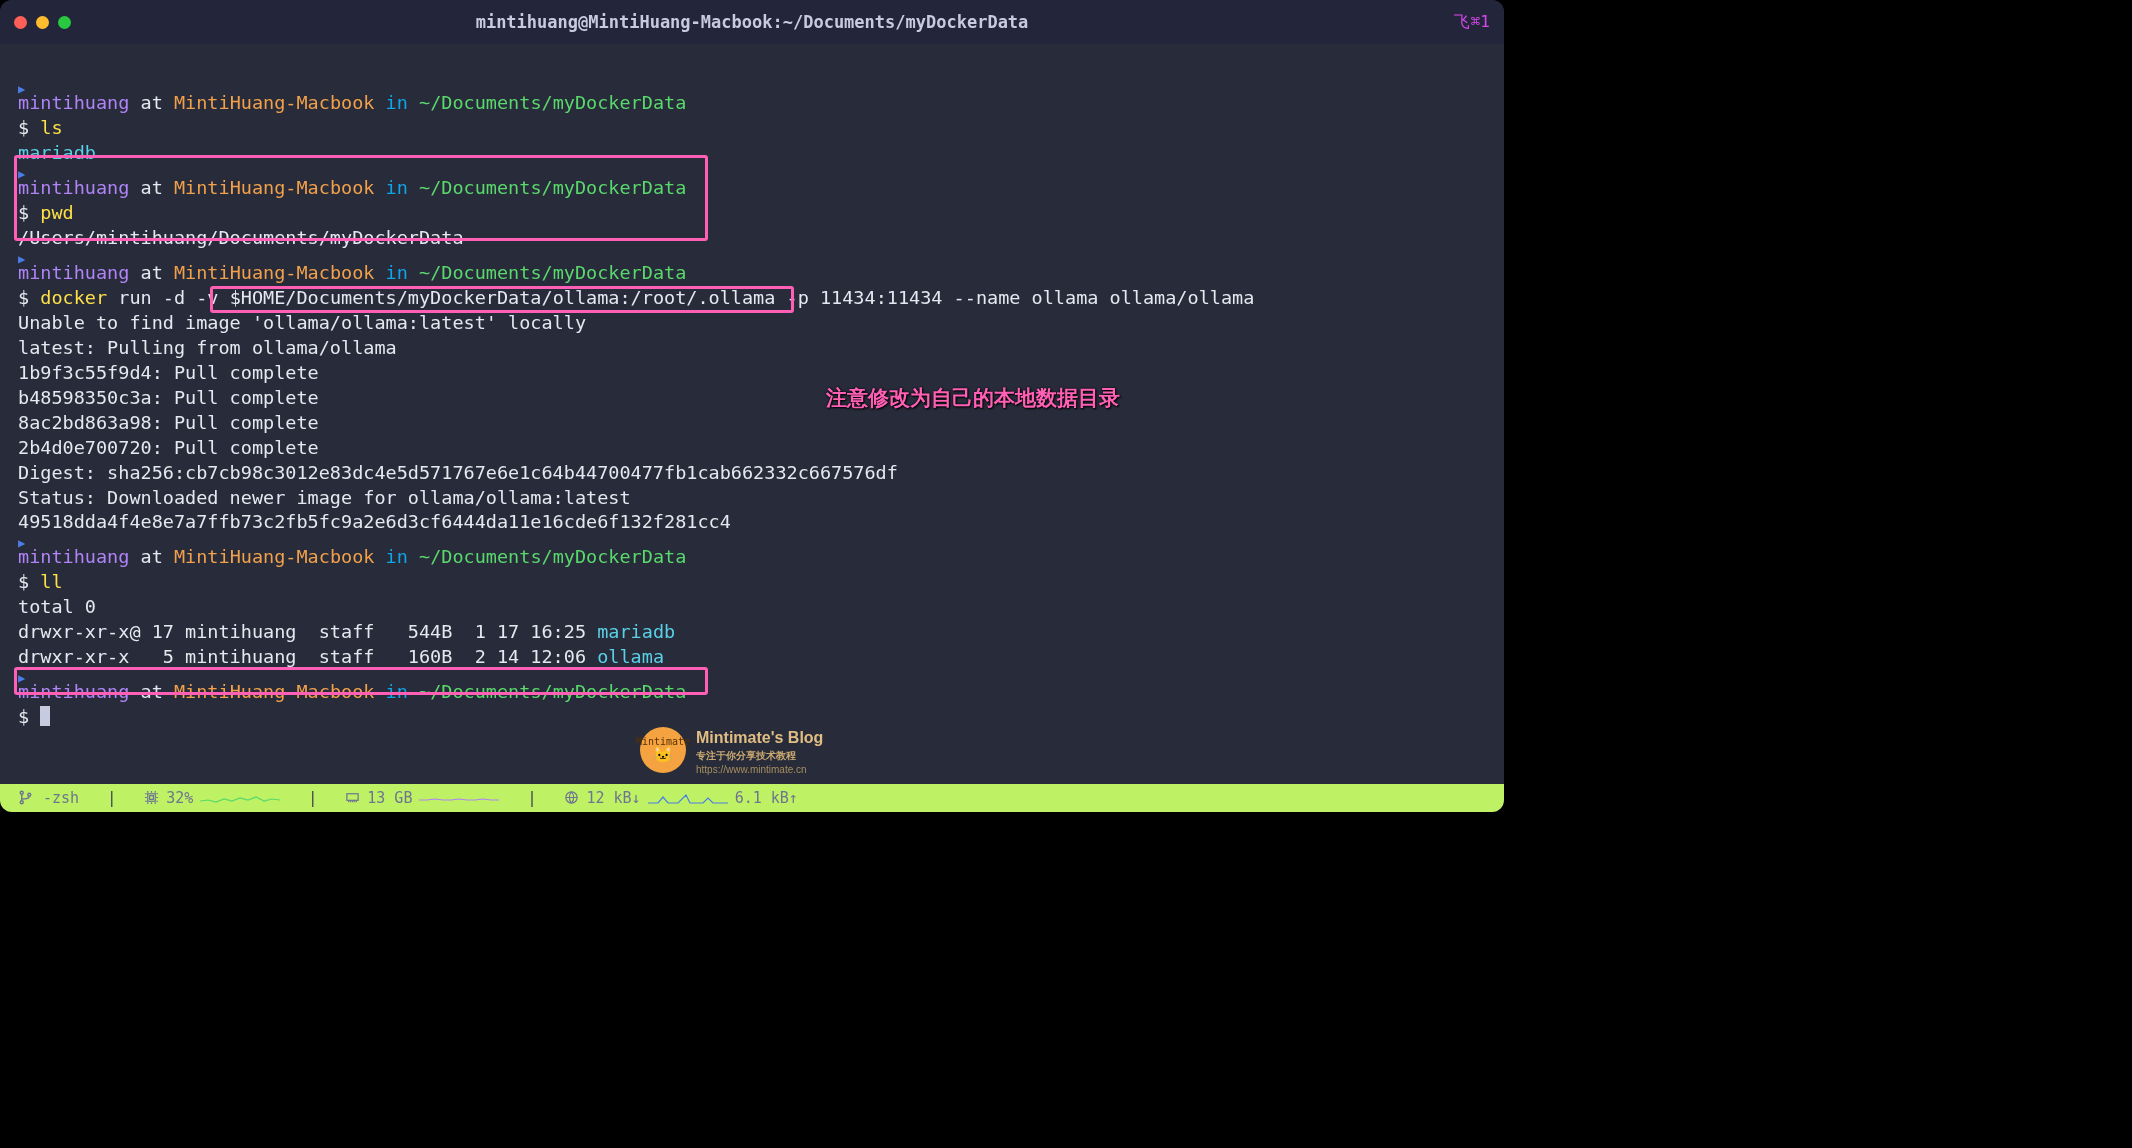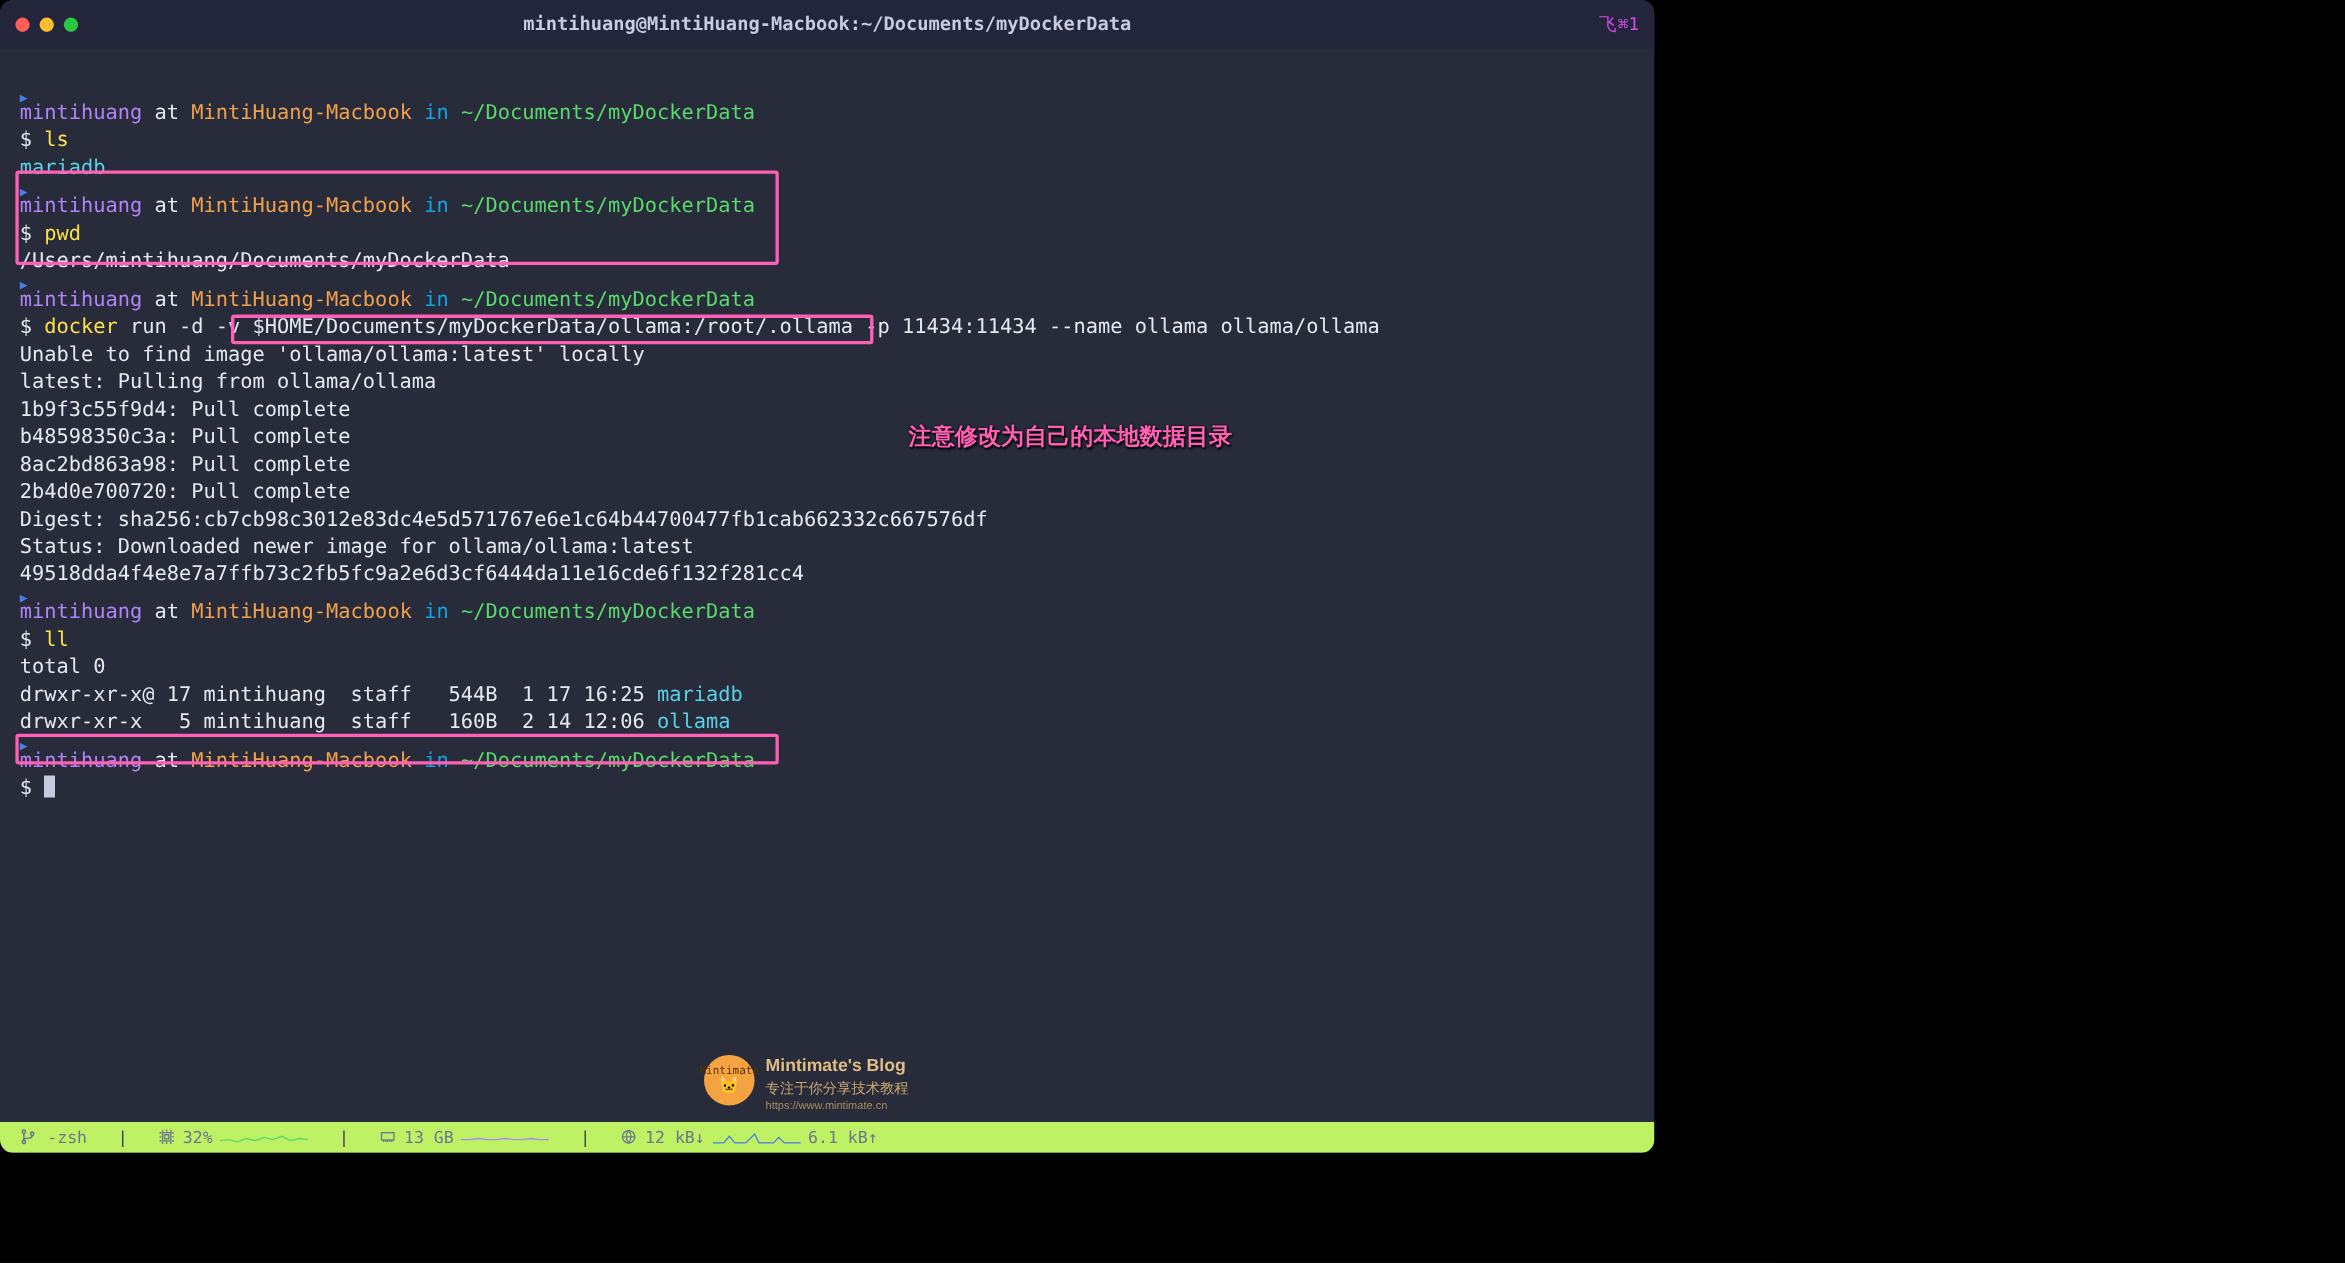--- a/index.html
+++ b/index.html
@@ -7,21 +7,21 @@
   body {
     background: #000;
     font-family: "Menlo", "Monaco", "Consolas", monospace;
     font-size: 18.5px;
     line-height: 1.35;
     overflow: hidden;
   }
   .window {
     position: relative;
     width: 1504px;
-    height: 1048px;
+    height: 812px;
     margin: 0;
     background: #272b3a;
     border-radius: 12px;
     overflow: hidden;
     box-shadow: 0 0 0 1px #000;
   }
   .titlebar {
     height: 44px;
     display: flex;
     align-items: center;
@@ -122,21 +122,21 @@
   .wm-badge {
     width: 46px; height: 46px; border-radius: 50%;
     background: #f4a340;
     display:flex; align-items:center; justify-content:center;
     font-size: 10px; color:#5a3200;
     flex-direction:column;
     line-height:1;
   }
   .wm-text { color:#e0bd82; font-family: -apple-system, sans-serif; }
   .wm-title { font-size:16px; font-weight:600; }
-  .wm-sub { font-size:13px; color:#c9a870; }
+  .wm-sub { font-size:10px; color:#c9a870;font-weight:bold; }
   .wm-url { font-size:10px; color:#a88f5e; }
   svg.ic { width:15px; height:15px; vertical-align:-2px; }
 </style>
 </head>
 <body>
 
 <div class="window">
 
   <div class="titlebar">
     <div class="traffic">

